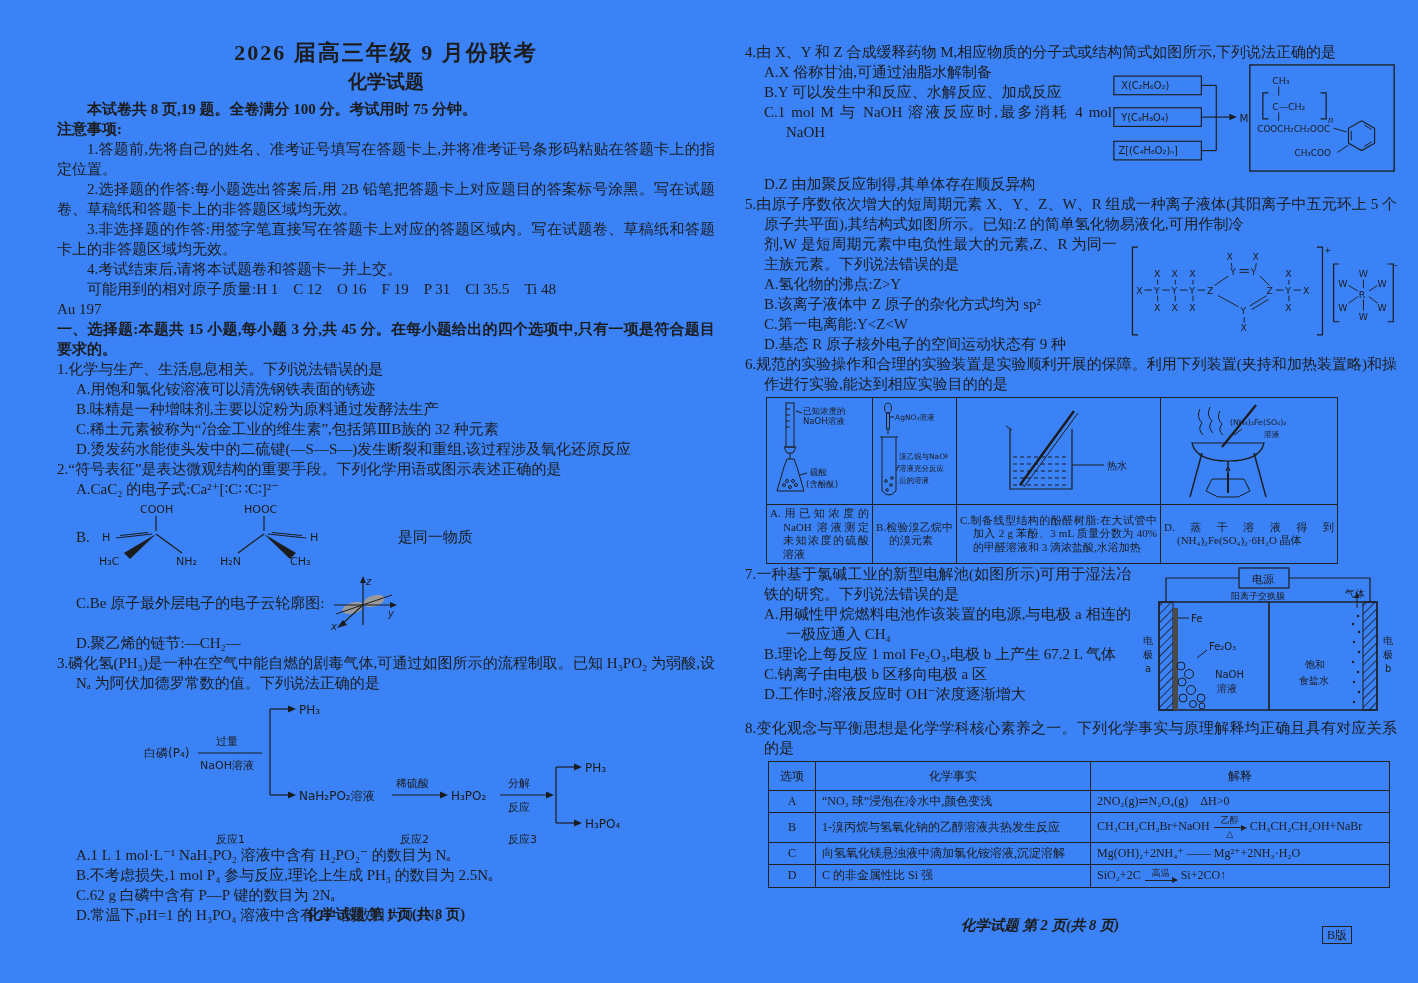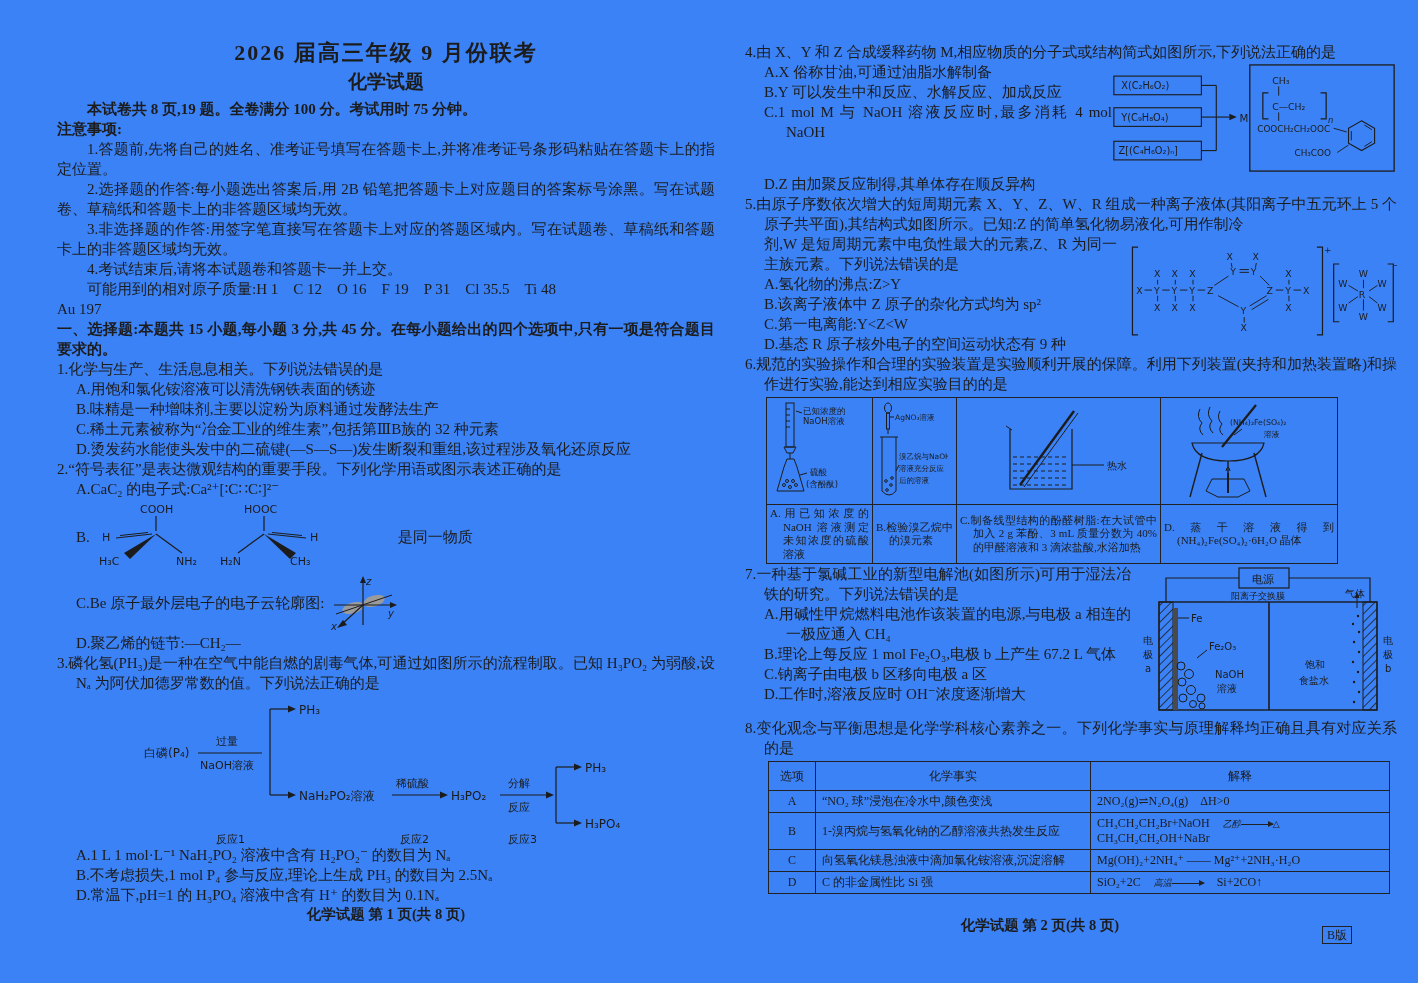--- a/index.html
+++ b/index.html
@@ -28,29 +28,29 @@
   .t6{margin:3px 0 0 2px;border:1.6px solid #222;}
   .t6 td{border:1.2px solid #222;vertical-align:middle;padding:2px 3px;}
   .t6 .diagcell{text-align:center;height:102px;}
   .t6 .txtcell{font-size:11px;line-height:13.5px;vertical-align:middle;}
   .hang{display:block;padding-left:13px;text-indent:-13px;text-align:justify;}
   
   .t8{margin:3px 0 0 4px;border:1.6px solid #222;}
   .t8 td,.t8 th{border:1.2px solid #222;font-weight:normal;font-size:12px;line-height:15px;padding:3px 6px;vertical-align:middle;}
   .t8 th{height:22px;margin-left:48px;}
   .t8 .c{text-align:center;}
-  .rxn{display:inline-flex;flex-direction:row;align-items:center;vertical-align:middle;margin:0 13px;line-height:1;font-style:italic;}
+  .rxn{display:inline-flex;flex-direction:column;align-items:center;vertical-align:middle;margin:0 4px;line-height:1;}
   .rxn .top{font-size:9px;line-height:9px;}
   .rxn .shaft{width:32px;height:0;border-top:1.2px solid #222;position:relative;margin:2px 0;}
   .rxn .shaft::after{content:"";position:absolute;right:-1px;top:-3.5px;border-left:6px solid #222;
                      border-top:3.2px solid transparent;border-bottom:3.2px solid transparent;}
   .rxn .bot{font-size:9px;line-height:9px;min-height:1px;}
   .footer{position:absolute;font-weight:bold;font-size:14.5px;text-align:center;}
   #footer1{left:57px;top:905px;width:658px;}
-  #footer2{left:745px;top:916px;width:590px;}
+  #footer2{left:745px;top:916px;width:590px;font-style:italic;}
   .edition{position:absolute;left:1322px;top:914px;border:1.2px solid #222;font-size:12px;padding:1px 4px;line-height:14px;margin-top:12px;}
 </style>
 </head>
 <body>
 
 <div class="sheet">
 
   <div class="col" id="col1">
     <p class="title">2026 届高三年级 9 月份联考</p>
     <p class="subtitle">化学试题</p>
@@ -152,20 +152,21 @@
         <text x="443" y="79" font-size="12">PH₃</text>
         <line x1="414" y1="130" x2="432" y2="130" stroke="#1c1c1c" stroke-width="1.2"></line>
         <polygon points="432,126.5 432,133.5 440,130" fill="#1c1c1c"></polygon>
         <text x="443" y="135" font-size="12">H₃PO₄</text>
         <text x="74" y="150" font-size="11">反应1</text>
         <text x="258" y="150" font-size="11">反应2</text>
         <text x="366" y="150" font-size="11">反应3</text>
       </svg>
       <p class="p opt">A.1 L 1 mol·L⁻¹ NaH₂PO₂ 溶液中含有 H₂PO₂⁻ 的数目为 Nₐ</p>
       <p class="p opt">B.不考虑损失,1 mol P₄ 参与反应,理论上生成 PH₃ 的数目为 2.5Nₐ</p>
+      <p class="p opt">C.62 g 白磷中含有 P—P 键的数目为 2Nₐ</p>
       <p class="p opt">D.常温下,pH=1 的 H₃PO₄ 溶液中含有 H⁺ 的数目为 0.1Nₐ</p>
     </div>
   </div>
 
   <div class="col" id="col2">
 
     <div class="q">
       <p class="p stem">4.由 X、Y 和 Z 合成缓释药物 M,相应物质的分子式或结构简式如图所示,下列说法正确的是</p>
       <div class="row4">
         <div class="q4opts">

